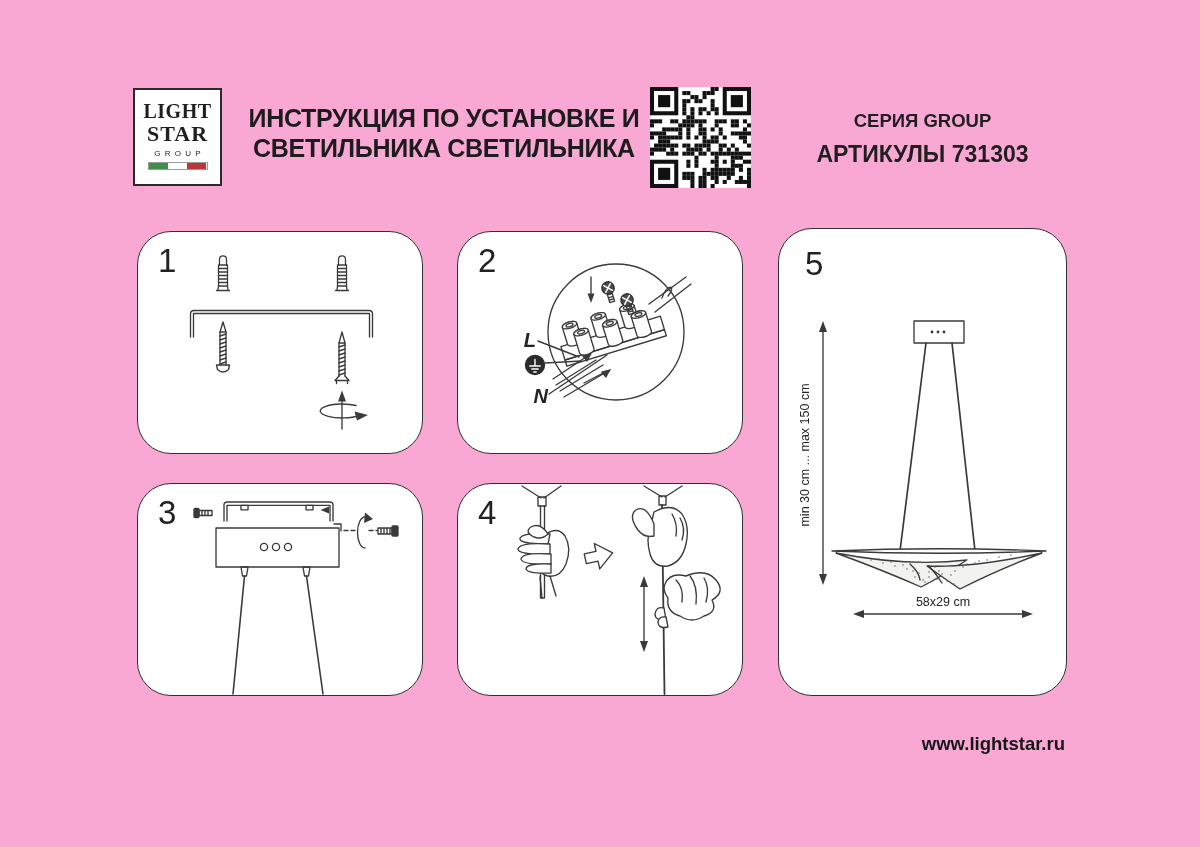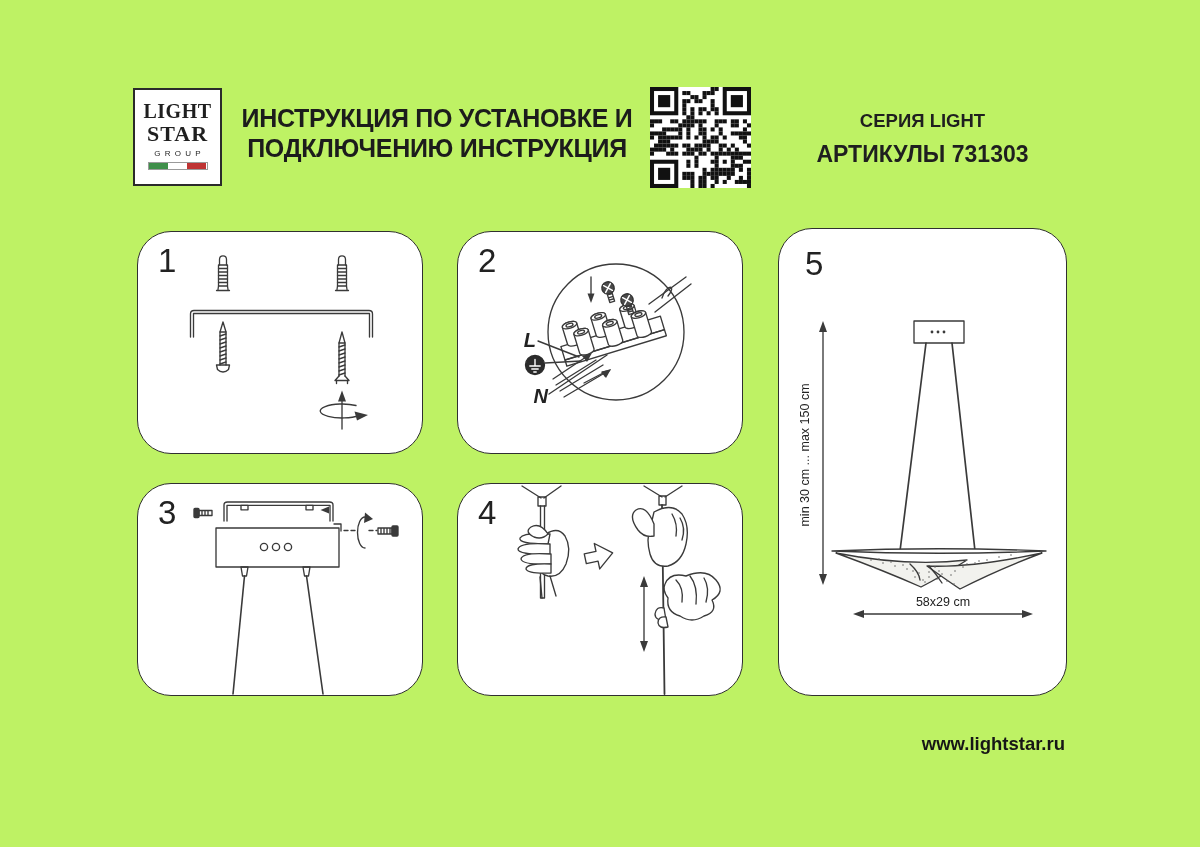--- a/index.html
+++ b/index.html
@@ -1,28 +1,28 @@
 <!DOCTYPE html>
 <html><head>
 <meta charset="utf-8">
 <style>
   html,body{margin:0;padding:0;background:#fff;}
-  .sheet{position:relative;width:1200px;height:847px;background:#bef264;overflow:hidden;
+  .sheet{position:relative;width:1200px;height:847px;background:#f9a8d4;overflow:hidden;
          font-family:"Liberation Sans",sans-serif;color:#1f1f1f;}
   .abs{position:absolute;}
   
   .logo{left:133px;top:88px;width:85px;height:94px;border:2px solid #2b2b2b;
         text-align:center;font-family:"Liberation Serif",serif;font-weight:700;background:#fff;}
   .logo-l1{font-size:20px;line-height:1;margin-top:11px;letter-spacing:.5px;}
   .logo-l2{font-size:22px;line-height:1;margin-top:2px;letter-spacing:1px;}
   .logo-l3{font-size:8px;letter-spacing:4.2px;margin-top:4px;font-weight:400;
            font-family:Liberation Sans, sans-serif;text-indent:4px;}
   .logo-flag{width:58px;height:6px;margin:4px auto 0;border:1px solid #9a9a9a;display:flex;}
   .logo-flag span{flex:1;}
-  .title{left:225px;top:103px;width:424px;text-align:center;font-size:25px;font-weight:700;
+  .title{left:232px;top:103px;width:424px;text-align:center;font-size:25px;font-weight:700;
          line-height:1.2;letter-spacing:-.3px;color:#1c1c1c;}
   .series-block{left:780px;top:110px;width:285px;text-align:center;}
   .series-line{font-size:18.5px;font-weight:700;}
   .articles-line{font-size:23px;font-weight:700;margin-top:9px;}
   .qr{left:650px;top:86px;width:101px;height:103px;}
   
   .panel{position:absolute;border:1.7px solid #303030;border-radius:34px;background:#fff;}
   .p1{left:137px;top:231px;width:284px;height:221px;}
   .p2{left:457px;top:231px;width:284px;height:221px;}
   .p3{left:137px;top:483px;width:284px;height:211px;}
@@ -46,21 +46,21 @@
     <div class="logo-l3">GROUP</div>
     <div class="logo-flag">
       <span style="background: rgb(63, 143, 74);"></span>
       <span style="background: rgb(255, 255, 255);"></span>
       <span style="background: rgb(191, 52, 52);"></span>
     </div>
   </div>
 
   <div class="abs title">
     <div>ИНСТРУКЦИЯ ПО УСТАНОВКЕ И</div>
-    <div>ПОДКЛЮЧЕНИЮ ИНСТРУКЦИЯ</div>
+    <div>СВЕТИЛЬНИКА СВЕТИЛЬНИКА</div>
   </div>
 
   <svg class="abs qr" id="qr-svg" viewBox="0 0 100 100">
       <rect x="0" y="0" width="100" height="100" fill="#fff"></rect>
       <rect x="60" y="0" width="4" height="4" fill="#111"></rect>
       <rect x="64" y="0" width="4" height="4" fill="#111"></rect>
       <rect x="32" y="4" width="4" height="4" fill="#111"></rect>
       <rect x="36" y="4" width="4" height="4" fill="#111"></rect>
       <rect x="52" y="4" width="4" height="4" fill="#111"></rect>
       <rect x="56" y="4" width="4" height="4" fill="#111"></rect>
@@ -280,21 +280,21 @@
       <rect x="8" y="8" width="12" height="12" fill="#111"></rect>
       <rect x="72" y="0" width="28" height="28" fill="#111"></rect>
       <rect x="76" y="4" width="20" height="20" fill="#fff"></rect>
       <rect x="80" y="8" width="12" height="12" fill="#111"></rect>
       <rect x="0" y="72" width="28" height="28" fill="#111"></rect>
       <rect x="4" y="76" width="20" height="20" fill="#fff"></rect>
       <rect x="8" y="80" width="12" height="12" fill="#111"></rect>
     </svg>
 
   <div class="abs series-block">
-    <div class="series-line">СЕРИЯ LIGHT</div>
+    <div class="series-line">СЕРИЯ GROUP</div>
     <div class="articles-line">АРТИКУЛЫ 731303</div>
   </div>
 
   <div class="panel p1">
     <div class="stepnum">1</div>
     <svg class="fig" viewBox="0 0 284 221">
       <defs>
         <g id="dowel" stroke="#3a3a3a" fill="none" stroke-width="1.3" stroke-linecap="round">
           <path d="M3.5,10 L3.5,4.5 Q3.5,0.8 7,0.8 Q10.5,0.8 10.5,4.5 L10.5,10"></path>
           <path d="M2.5,10 L11.5,10 L11.5,31 L2.5,31 Z"></path>

